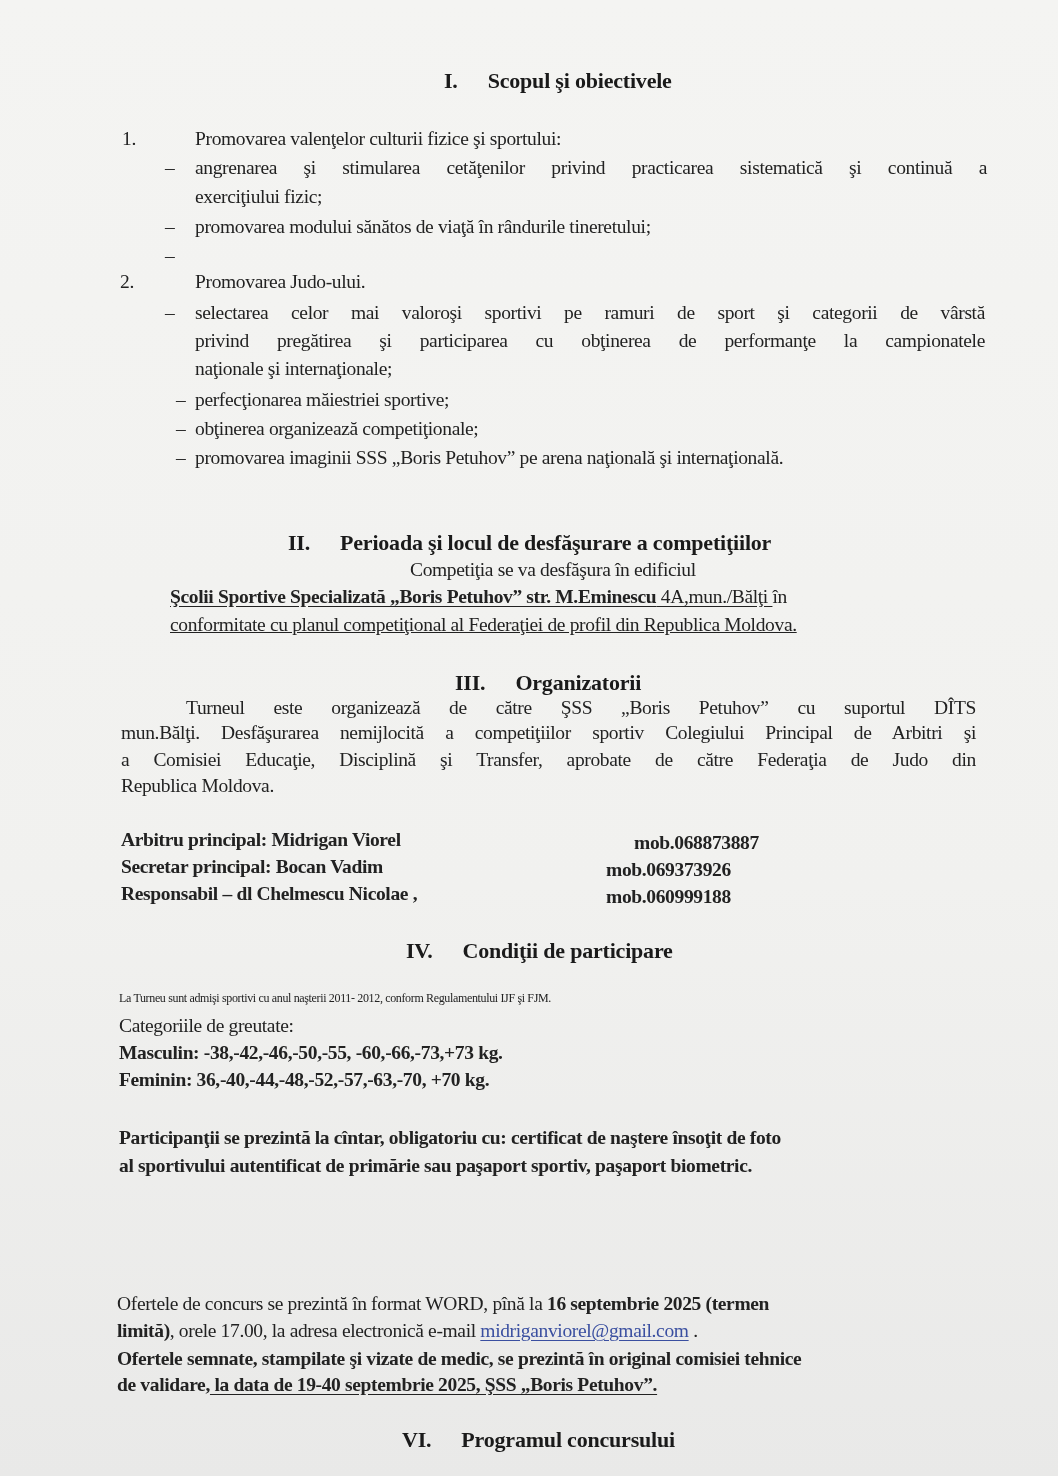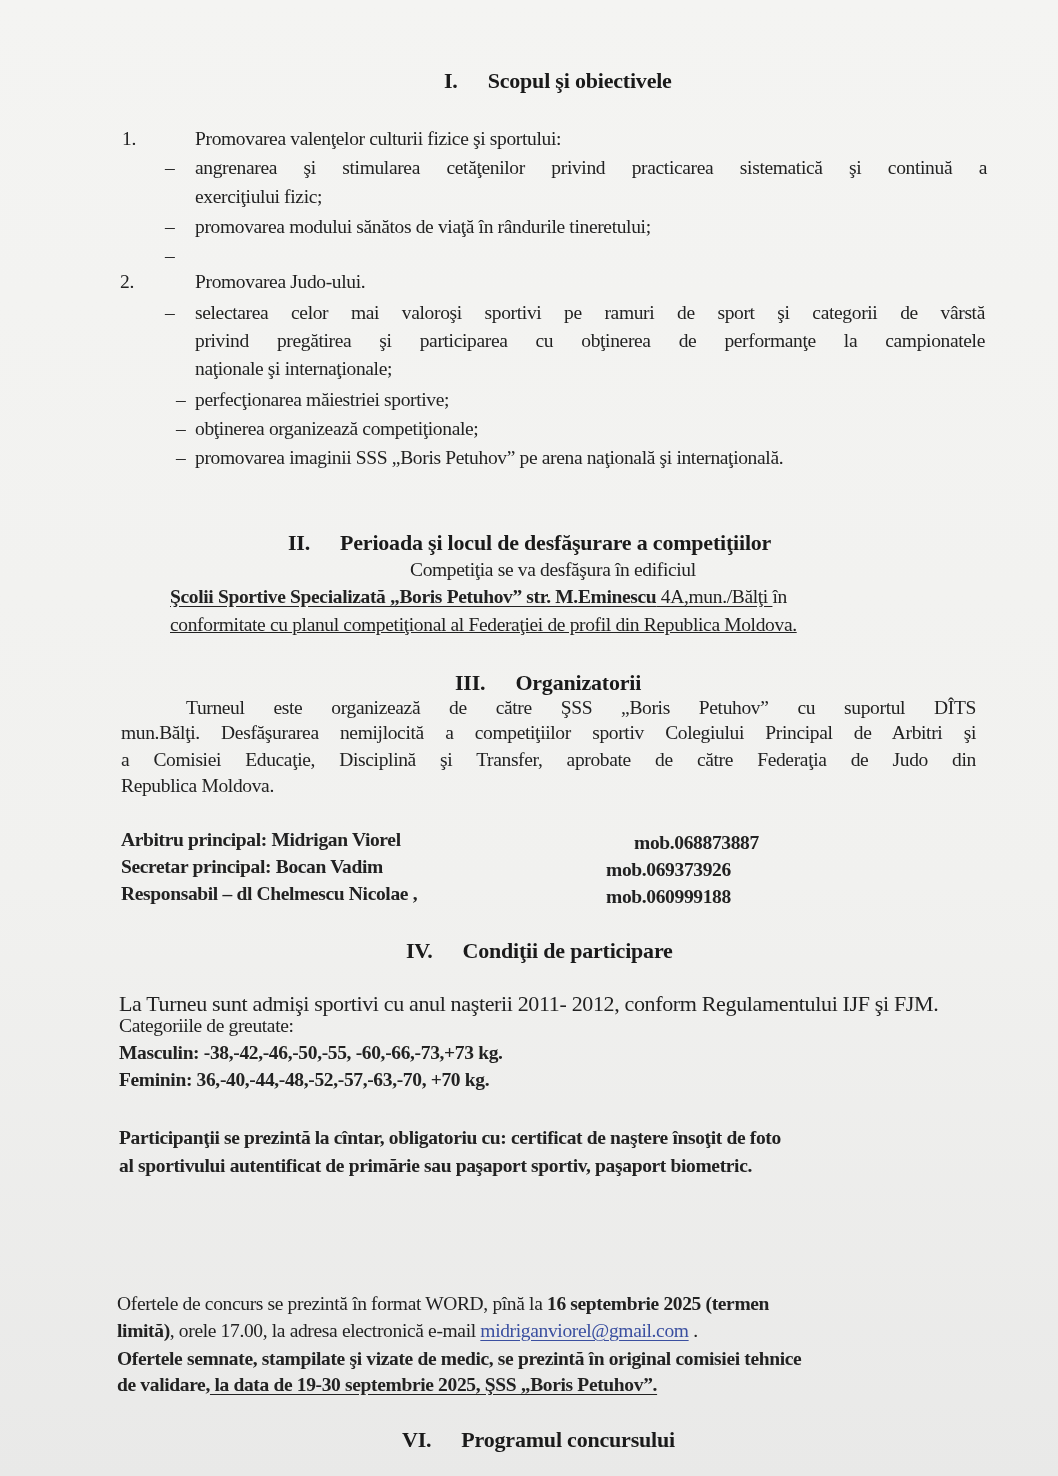--- a/index.html
+++ b/index.html
@@ -78,36 +78,36 @@
   <div class="abs t b" style="left:121px; top:829px;">Arbitru principal: Midrigan Viorel</div>
   <div class="abs t b" style="left:604px; top:832px;margin-left:30px;">mob.068873887</div>
   <div class="abs t b" style="left:121px; top:856px;">Secretar principal: Bocan Vadim</div>
   <div class="abs t b" style="left:606px; top:859px;">mob.069373926</div>
   <div class="abs t b" style="left:121px; top:883px;">Responsabil   – dl Chelmescu Nicolae ,</div>
   <div class="abs t b" style="left:606px; top:886px;">mob.060999188</div>
 
   <div class="abs h" style="left:406px; top:938px;">
     <span class="num">IV.</span><span>Condiţii de participare</span>
   </div>
-  <div class="abs t" style="left:119px; top:991px; font-size:22px;">La Turneu sunt admişi sportivi cu anul naşterii 2011- 2012, conform Regulamentului IJF şi FJM.</div>
+  <div class="abs t" style="left:119px; top:991px; font-size:12px;">La Turneu sunt admişi sportivi cu anul naşterii 2011- 2012, conform Regulamentului IJF şi FJM.</div>
   <div class="abs t" style="left:119px; top:1015px;">Categoriile de greutate:</div>
   <div class="abs t b" style="left:119px; top:1042px;">Masculin: -38,-42,-46,-50,-55, -60,-66,-73,+73 kg.</div>
   <div class="abs t b" style="left:119px; top:1069px;">Feminin: 36,-40,-44,-48,-52,-57,-63,-70, +70 kg.</div>
 
   <div class="abs t b" style="left:119px; top:1127px;">Participanţii se prezintă la cîntar,  obligatoriu cu: certificat de naştere însoţit de foto</div>
   <div class="abs t b" style="left:119px; top:1155px;">al sportivului autentificat de primărie sau paşaport sportiv, paşaport biometric.</div>
 
   <div class="abs t" style="left:117px; top:1293px;">
     <span>Ofertele de concurs se prezintă în format WORD, pînă la </span><span class="b">16 septembrie 2025 (termen</span>
   </div>
   <div class="abs t" style="left:117px; top:1320px;">
     <span class="b">limită)</span><span>, orele 17.00, la adresa electronică e-mail </span><span class="link">midriganviorel@gmail.com</span><span>  .</span>
   </div>
   <div class="abs t b" style="left:117px; top:1348px;">Ofertele semnate, stampilate şi vizate de medic, se prezintă în original comisiei tehnice</div>
   <div class="abs t b" style="left:117px; top:1374px;">
-    <span>de validare,</span><span class="u"> la data de 19-30 septembrie 2025, ŞSS „Boris Petuhov”.</span>
+    <span>de validare,</span><span class="u"> la data de 19-40 septembrie 2025, ŞSS „Boris Petuhov”.</span>
   </div>
 
   <div class="abs h" style="left:402px; top:1427px;">
     <span class="num">VI.</span><span>Programul concursului</span>
   </div>
 
 </div>
 
 </body></html>

